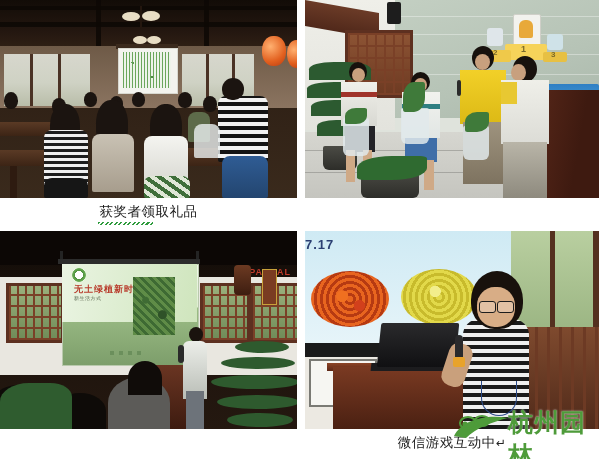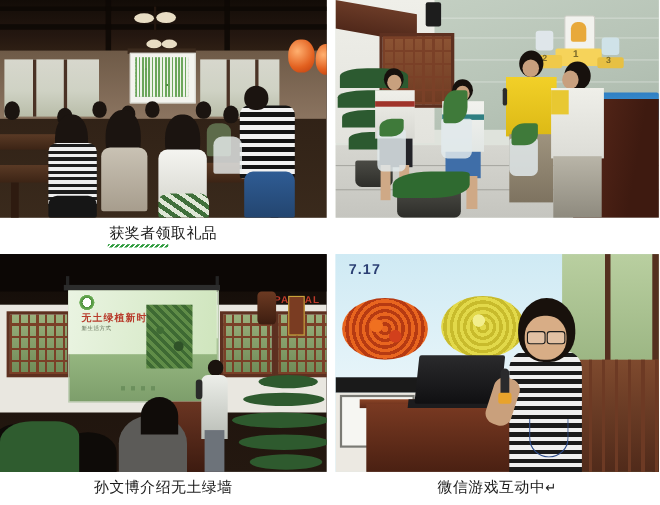--- a/index.html
+++ b/index.html
@@ -130,21 +130,21 @@
     background:linear-gradient(#eceee9,#b9bdb6);border-radius:6px 6px 0 0;}
   .p3 .spkhead{position:absolute;left:189px;top:96px;width:14px;height:15px;border-radius:50%;background:#1a130e;}
   .p3 .fg{position:absolute;bottom:0;background:#0e0b08;border-radius:50% 50% 0 0;}
   .p3 .bigpine{position:absolute;right:-6px;bottom:0;width:96px;height:92px;}
   .p3 .pineb{position:absolute;background:#2e5a2e;border-radius:50%;}
 
   
   .p4{background:#cfe9f3;}
   .p4 .scr{position:absolute;left:0;top:0;width:208px;height:112px;
     background:linear-gradient(#cfeaf4,#e6f4f9);}
-  .p4 .date{position:absolute;left:12px;top:6px;color:#2b3f73;font-size:13px;font-weight:bold;letter-spacing:1px;}
+  .p4 .date{position:absolute;left:0;top:6px;color:#2b3f73;font-size:13px;font-weight:bold;letter-spacing:1px;}
   .p4 .ovalA{position:absolute;left:6px;top:40px;width:78px;height:56px;border-radius:50%;
     background:
       radial-gradient(circle at 40% 45%,#f07020 0 10%,transparent 11%),
       radial-gradient(circle at 62% 62%,#d2401c 0 9%,transparent 10%),
       repeating-radial-gradient(circle at 50% 50%,#e8651f 0 3px,#b63a12 3px 6px),
       #c0491a;}
   .p4 .ovalB{position:absolute;left:96px;top:38px;width:76px;height:56px;border-radius:50%;
     background:
       radial-gradient(circle at 45% 40%,#f2ee8c 0 10%,transparent 11%),
       repeating-radial-gradient(circle at 50% 50%,#e2d94a 0 3px,#c8bb2c 3px 6px),
@@ -394,20 +394,28 @@
     <div class="glass" style="left:192px"></div>
     <div class="mic4"></div>
     <div class="micb"></div>
     <div class="cable" style="left:176px;top:150px;width:34px;height:34px"></div>
   </div>
 
   <div class="caption cap-r1 cap-c1">获奖者领取礼品</div>
   <div class="squiggle" style="left:98px;top:222px;width:55px"></div>
 
 
-  <div class="caption cap-r2 cap-c1">孙文博介绍无土绿墙</div>
 
   <div class="caption cap-r2 cap-c2">
     <span>微信游戏互动中</span><span class="ret">↵</span>
   </div>
 
+  <div class="wm">
+    <svg class="wm-leaf" viewBox="0 0 58 30">
+      <path d="M2 26 C10 10 34 4 56 8 C40 12 24 18 14 28 Z" fill="#4e9b3a"></path>
+      <ellipse cx="16" cy="13" rx="8" ry="6" fill="none" stroke="#4e9b3a" stroke-width="2.2"></ellipse>
+      <ellipse cx="30" cy="11" rx="7" ry="5" fill="none" stroke="#4e9b3a" stroke-width="2.2"></ellipse>
+      <circle cx="13" cy="14" r="2.6" fill="#4e9b3a"></circle>
+    </svg>
+    <div class="wm-text">杭州园林</div>
+  </div>
 
 </div>
 
 </body></html>

